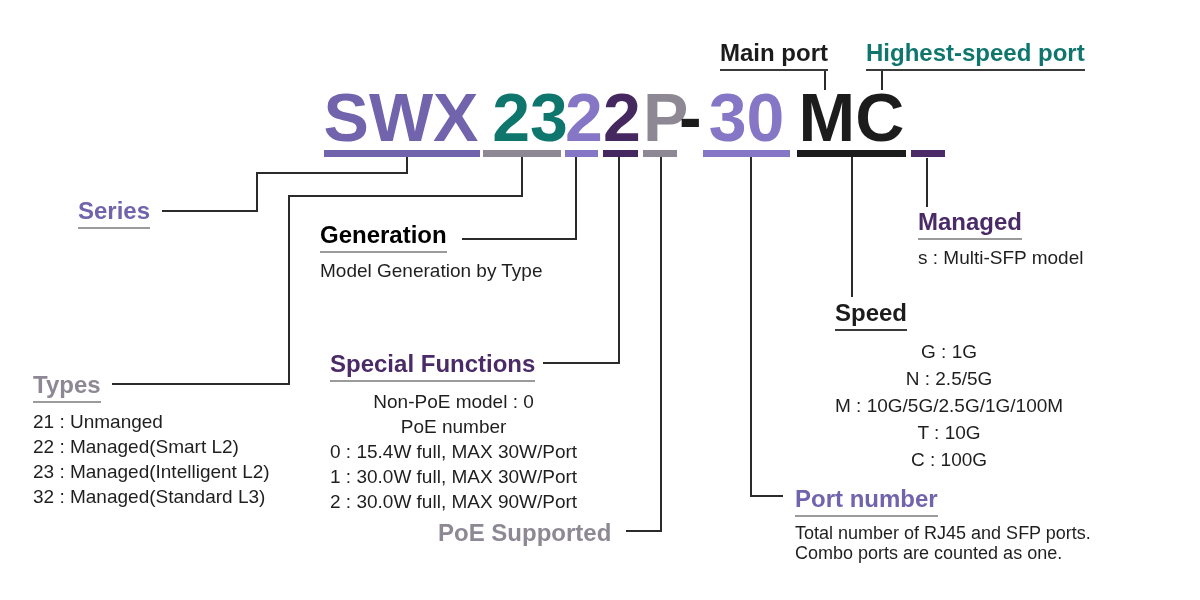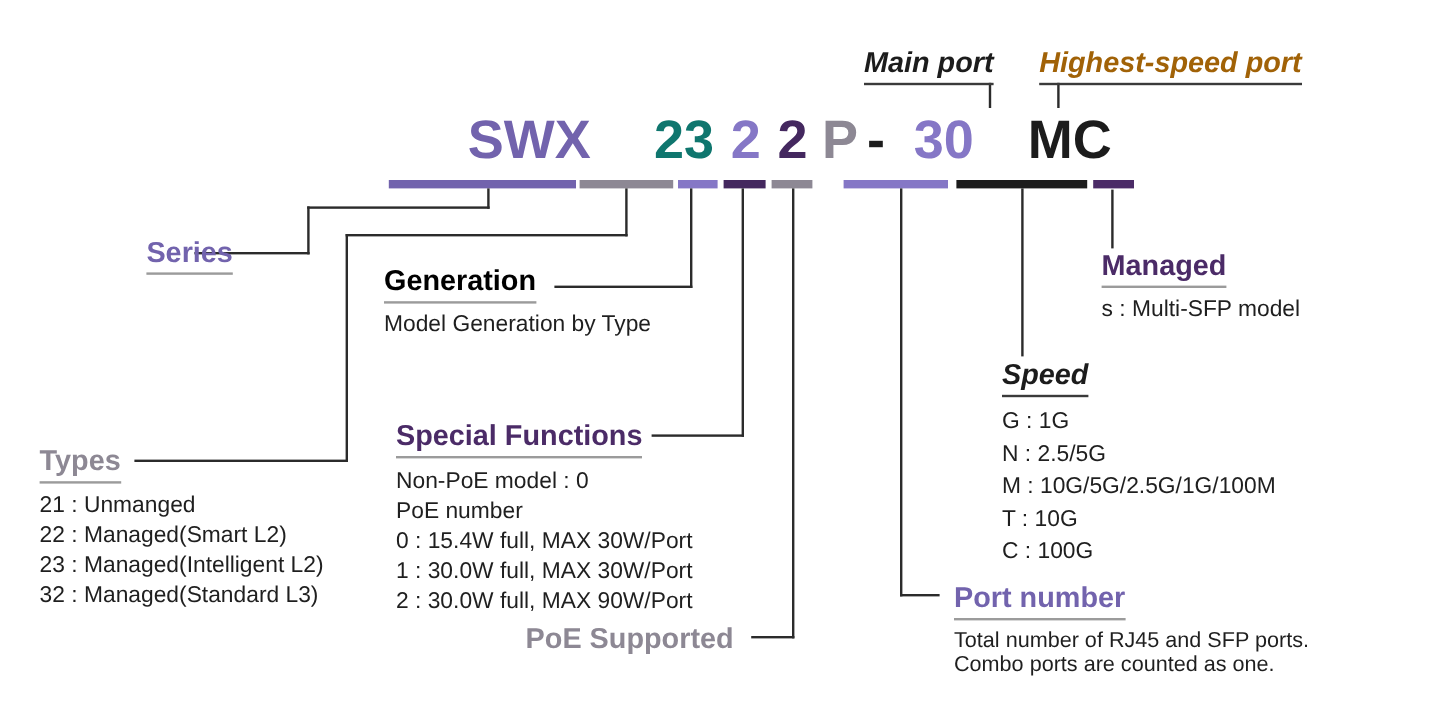--- a/index.html
+++ b/index.html
@@ -4,39 +4,39 @@
 <style>
   html,body{margin:0;padding:0;background:#ffffff;}
   .canvas{
     position:relative;width:1200px;height:600px;background:#ffffff;
     font-family:"Liberation Sans","DejaVu Sans",sans-serif;overflow:hidden;
     color:#1c1c1c;
   }
   
   .seg{
     position:absolute;top:88px;height:62px;line-height:58px;
-    font-size:45px;font-weight:700;text-align:center;white-space:nowrap;margin-left:40px;
+    font-size:68px;font-weight:700;text-align:center;white-space:nowrap;
   }
   .bar{position:absolute;top:150px;height:7px;}
   
   .line{position:absolute;background:#2b2b2b;}
   .lh{height:2px;}
   .lv{width:2px;}
   
   .block{position:absolute;white-space:nowrap;}
   .hd{
     display:inline-block;font-weight:700;font-size:24px;line-height:26px;
     padding-bottom:3px;white-space:nowrap;
   }
   .ul-gray{border-bottom:2px solid #9b9b9b;}
-  .ul-dark{border-bottom:2px solid #3a3a3a;font-style:italic;}
+  .ul-dark{border-bottom:2px solid #3a3a3a;}
   .body{font-size:19px;line-height:25px;color:#1f1f1f;}
   .body-sm{font-size:18px;line-height:20px;color:#1f1f1f;}
   .speed-list{font-size:19px;line-height:27px;color:#1f1f1f;}
-  .mt5{margin-top:5px;} .mt6{margin-top:6px;} .mt7{margin-top:7px;}
+  .mt5{margin-top:5px;} .mt6{margin-top:6px;} .mt7{margin-top:7px;text-align:center;}
 </style>
 </head>
 <body>
 
 <div class="canvas">
 
   <div>
     <div class="seg" style="left: 322px; width: 158px; color: rgb(114, 99, 173);">SWX</div>
     <div class="seg" style="left: 491px; width: 78px; color: #0f766e;">23</div>
     <div class="seg" style="left: 565px; width: 33px; color: rgb(133, 119, 198);">2</div>
@@ -83,25 +83,25 @@
   <div class="line lv" style="left:926px;top:158px;height:49px;"></div>
 
   <div class="line lv" style="left:824px;top:69px;height:21px;"></div>
 
   <div class="line lv" style="left:881px;top:69px;height:21px;"></div>
 
   <div class="block" style="left:720px;top:40px;">
     <span class="hd ul-dark" style="color: rgb(28, 28, 28);">Main port</span>
   </div>
   <div class="block" style="left:866px;top:40px;">
-    <span class="hd ul-dark" style="color: #a16207;">Highest-speed port</span>
+    <span class="hd ul-dark" style="color: #0f766e;">Highest-speed port</span>
   </div>
 
   <div class="block" style="left:78px;top:198px;">
-    <span class="hd ul-gray" style="color: rgb(114, 99, 173); margin-left: 44px;">Series</span>
+    <span class="hd ul-gray" style="color: rgb(114, 99, 173);">Series</span>
   </div>
 
   <div class="block" style="left:320px;top:222px;">
     <span class="hd ul-gray" style="color: #000000;">Generation</span>
     <div class="body mt5">Model Generation by Type</div>
   </div>
 
   <div class="block" style="left:33px;top:372px;">
     <span class="hd ul-gray" style="color: rgb(141, 136, 148);">Types</span>
     <div class="body mt6">

